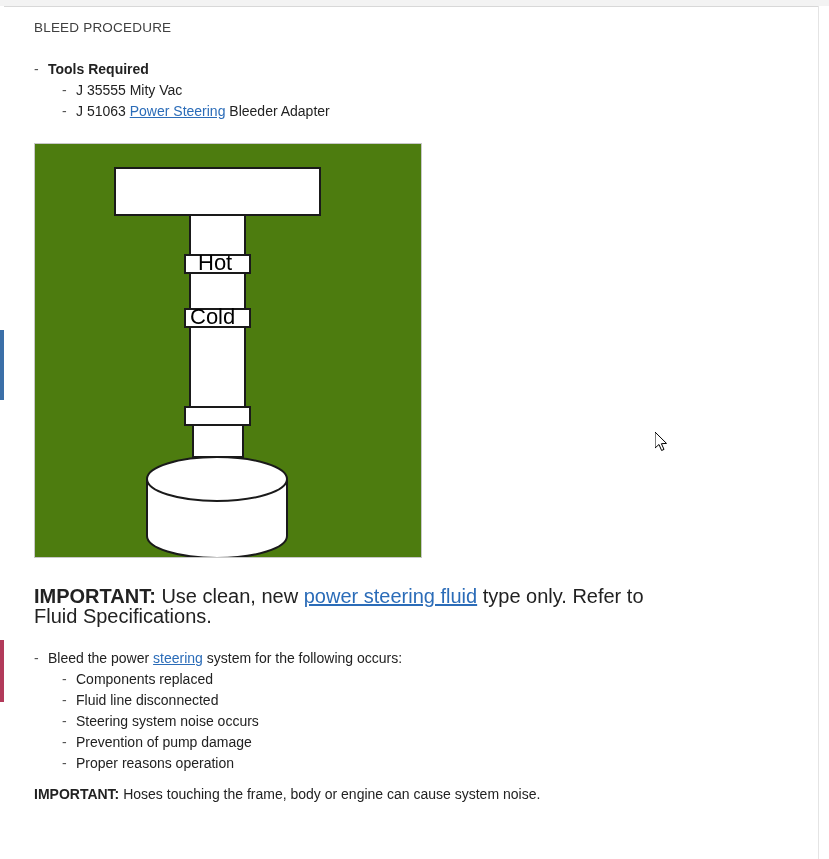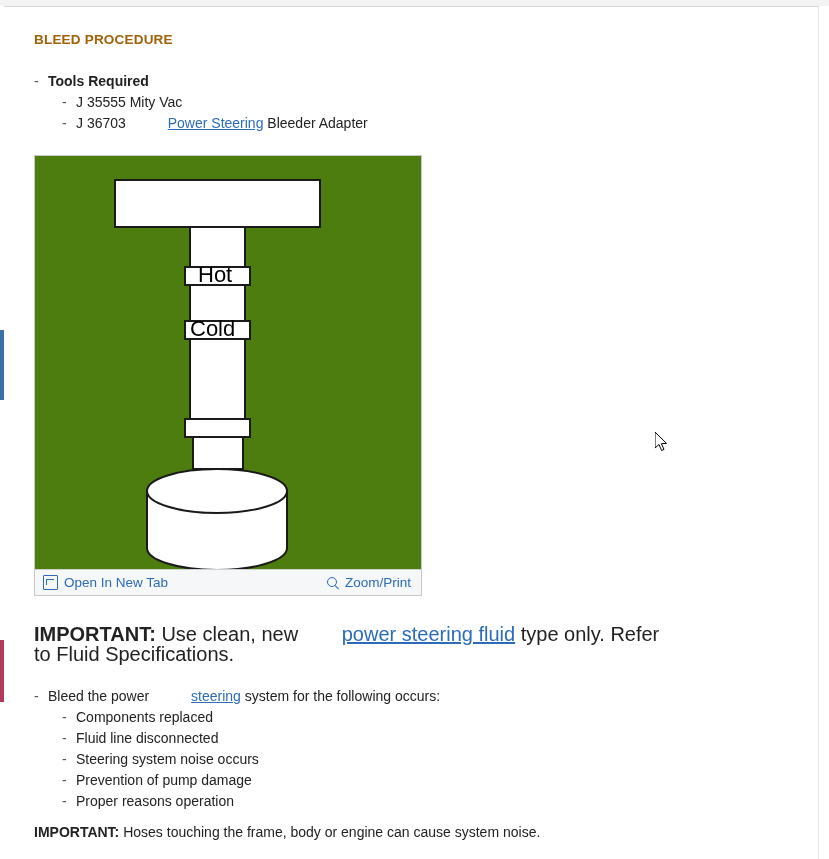--- a/index.html
+++ b/index.html
@@ -54,25 +54,25 @@
   }
 
   .content {
     position: absolute;
     top: 6px;
     left: 34px;
     width: 640px;
   }
 
   .doc-title {
-    font-weight: bold;
+    font-weight: normal;
     font-size: 13.5px;
     letter-spacing: 0.2px;
-    color: #a16207;
-    margin-top: 26px;
+    color: #404040;
+    margin-top: 14px;
   }
 
   .section {
     margin-top: 24px;
   }
 
   ul.bul {
     list-style: none;
     margin: 0;
     padding: 0;
@@ -88,21 +88,21 @@
     position: absolute;
     left: 0;
     top: 0;
     color: #555;
   }
   ul.bul ul.bul {
     margin-top: 1px;
     margin-left: 14px;
   }
   .bold { font-weight: bold; text-align: center; }
-  .link { color: #2b6cb8; margin-left: 38px; }
+  .link { color: #2b6cb8; }
 
   
   .figure-box {
     margin-top: 22px;
     width: 388px;
     border: 1px solid #c8c8c8;
     background: #4d7c0f;
     box-sizing: border-box;
   }
   .figure-art {
@@ -201,21 +201,21 @@
       <li>
         <span class="dash">-</span>
         <span class="bold">Tools Required</span>
         <ul class="bul">
           <li>
             <span class="dash">-</span>
             <span>J 35555 Mity Vac</span>
           </li>
           <li>
             <span class="dash">-</span>
-            <span>J 36703 </span><a class="link" href="#">Power Steering</a><span> Bleeder Adapter</span>
+            <span>J 51063 </span><a class="link" href="#">Power Steering</a><span> Bleeder Adapter</span>
           </li>
         </ul>
       </li>
     </ul>
   </div>
 
   <div class="figure-box">
     <div class="figure-art">
       <svg width="386" height="413" viewBox="0 0 386 413">
         <g fill="#ffffff" stroke="#1a1a1a" stroke-width="2">
@@ -236,30 +236,20 @@
 
           <rect x="158" y="281" width="50" height="32"></rect>
 
           <path d="M112 335 L112 392 A70 22 0 0 0 252 392 L252 335 Z"></path>
           <ellipse cx="182" cy="335" rx="70" ry="22"></ellipse>
         </g>
         <text x="163" y="126" font-family="Liberation Sans, sans-serif" font-size="22" fill="#000">Hot</text>
         <text x="155" y="180" font-family="Liberation Sans, sans-serif" font-size="22" fill="#000">Cold</text>
       </svg>
     </div>
-    <div class="figure-bar">
-      <span class="fig-link">
-        <span class="ico ico-newtab"></span>
-        <span>Open In New Tab</span>
-      </span>
-      <span class="fig-link">
-        <span class="ico ico-zoom"></span>
-        <span>Zoom/Print</span>
-      </span>
-    </div>
   </div>
 
   <div class="para">
     <span class="bold">IMPORTANT:</span><span> Use clean, new </span><a class="link" href="#">power steering fluid</a><span> type only. Refer to Fluid Specifications.</span>
   </div>
 
   <div class="para2">
     <ul class="bul">
       <li>
         <span class="dash">-</span>

